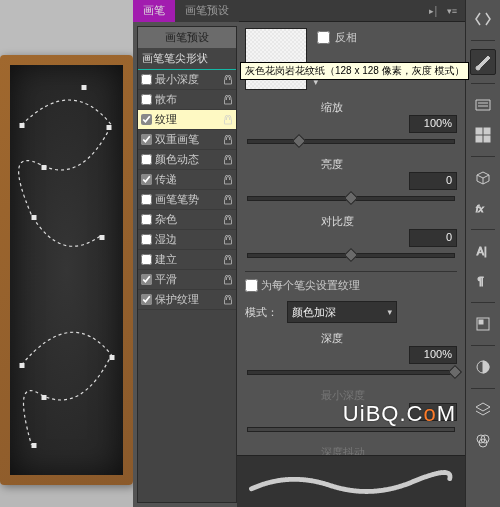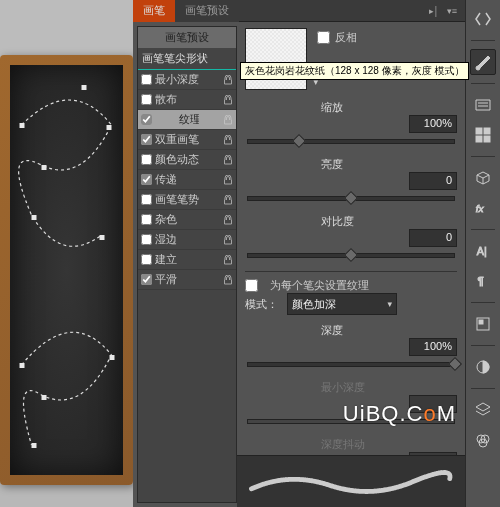--- a/index.html
+++ b/index.html
@@ -7,33 +7,33 @@
   
   
   .bg-area { position: absolute; left: 0; top: 0; width: 140px; height: 480px; background: #bcbcbc; }
   .frame { position: absolute; left: 0; top: 55px; width: 133px; height: 430px; background: linear-gradient(135deg, #a0682e, #8b5a2b); border-radius: 4px; box-shadow: 2px 2px 8px rgba(0,0,0,.4); }
   .chalkboard { position: absolute; left: 10px; top: 10px; right: 10px; bottom: 10px; background: radial-gradient(ellipse at center, #353535 0%, #222 100%); box-shadow: inset 0 0 30px rgba(0,0,0,.6); }
   .chalkboard svg { width: 100%; height: 100%; }
   
   
   .panel { position: absolute; left: 133px; top: 0; right: 35px; bottom: 0; background: #535353; color: #ccc; font-size: 11px; }
   .tabs { display: flex; align-items: center; height: 22px; background: #3a3a3a; border-bottom: 1px solid #222; }
-  .tab { padding: 4px 10px; background: #c2410c; color: #ddd; }
+  .tab { padding: 4px 10px; background: #a21caf; color: #ddd; }
   .tab.inactive { background: #3a3a3a; color: #999; }
   .tab-icons { margin-left: auto; display: flex; gap: 4px; padding-right: 6px; }
   .tab-icons span { width: 14px; height: 14px; color: #aaa; cursor: pointer; display: inline-flex; align-items: center; justify-content: center; font-size: 9px; }
   
   .panel-body { display: flex; height: calc(100% - 22px); }
   
   
   .brush-list { width: 100px; border: 1px solid #2a2a2a; margin: 4px 0 4px 4px; background: #444; }
   .brush-list-header { background: #6b6b6b; padding: 3px 8px; color: #222; text-align: center; }
   .brush-list-sub { background: #444; padding: 3px 4px; color: #ddd; border-bottom: 1px solid #14b8a6; }
   .list-row { display: flex; align-items: center; padding: 2px 3px; height: 20px; border-bottom: 1px solid #3a3a3a; }
-  .list-row.sel { background: #a3a3a3; color: #222; gap: 24px; }
+  .list-row.sel { background: #fef9c3; color: #222; }
   .list-row input[type=checkbox] { width: 11px; height: 11px; margin-right: 3px; accent-color: #888; }
   .list-row .lbl { flex: 1; white-space: nowrap; overflow: hidden; }
   .list-row .lock { width: 10px; height: 10px; opacity: .7; }
   .lock svg { width: 10px; height: 10px; fill: #ccc; }
   
   
   .content { flex: 1; padding: 6px 8px 0 8px; position: relative; }
   
   .preview-row { display: flex; align-items: flex-start; gap: 10px; margin-bottom: 10px; }
   .texture-preview { width: 62px; height: 62px; border: 1px solid #222; background: repeating-conic-gradient(#e8e8e8 0% 25%, #f4f4f4 0% 50%) 50% / 4px 4px; position: relative; }
@@ -49,21 +49,21 @@
   .slider-label.disabled { color: #777; }
   .value-box { width: 48px; height: 18px; background: #333; border: 1px solid #222; color: #eee; text-align: right; padding: 1px 4px; font-size: 11px; margin-left: auto; }
   .value-box.disabled { color: #666; background: #3a3a3a; }
   .track { position: relative; height: 12px; margin: 0 2px; }
   .track::before { content:""; position:absolute; left:0; right:0; top:4px; height:3px; background:#333; border:1px solid #222; }
   .thumb { position:absolute; top:1px; width:10px; height:10px; background:#6a6a6a; border:1px solid #222; transform: translateX(-50%) rotate(45deg); }
   .track.disabled::before { background:#444; }
   
   .divider { height:1px; background:#333; margin: 6px 0; }
   
-  .sub-check { display:flex; align-items:center; gap:12px; }
+  .sub-check { display:flex; align-items:center; gap:3px; margin-bottom:8px; }
   .sub-check input{width:13px;height:13px;}
   
   .combo-row { display:flex; align-items:center; margin-bottom:8px; }
   .combo-row .slider-label{width:42px;}
   .combo { flex:1; max-width:110px; background:#333; border:1px solid #222; color:#eee; height:22px; padding:0 4px; display:flex; align-items:center; justify-content:space-between; }
   .combo::after{content:"▾"; font-size:9px; color:#ccc; margin-left:4px;}
   
   .stroke-preview { position:absolute; left:0; right:0; bottom:0; height:52px; background:#333; border-top:1px solid #222; display:flex; align-items:center; justify-content:center; }
   .stroke-preview svg { width: 90%; height: 40px; }
   
@@ -190,20 +190,27 @@
                 <path d="M2 5V3a3 3 0 016 0v2h.5v4h-7V5z M3.5 5V3a1.5 1.5 0 013 0v2" fill="none" stroke="#ccc" stroke-width="1"></path>
               </svg></span>
           </div>
           <div class="list-row">
             <input type="checkbox" checked="" style="">
             <span class="lbl">平滑</span>
             <span class="lock"><svg viewBox="0 0 10 10">
                 <path d="M2 5V3a3 3 0 016 0v2h.5v4h-7V5z M3.5 5V3a1.5 1.5 0 013 0v2" fill="none" stroke="#ccc" stroke-width="1"></path>
               </svg></span>
           </div>
+          <div class="list-row">
+            <input type="checkbox" checked="" style="">
+            <span class="lbl">保护纹理</span>
+            <span class="lock"><svg viewBox="0 0 10 10">
+                <path d="M2 5V3a3 3 0 016 0v2h.5v4h-7V5z M3.5 5V3a1.5 1.5 0 013 0v2" fill="none" stroke="#ccc" stroke-width="1"></path>
+              </svg></span>
+          </div>
         </div>
     </div>
 
     <div class="content">
       <div class="preview-row">
         <div class="texture-preview"></div>
         <label class="invert-box">
           <input type="checkbox" style="">
           <span>反相</span>
         </label>

